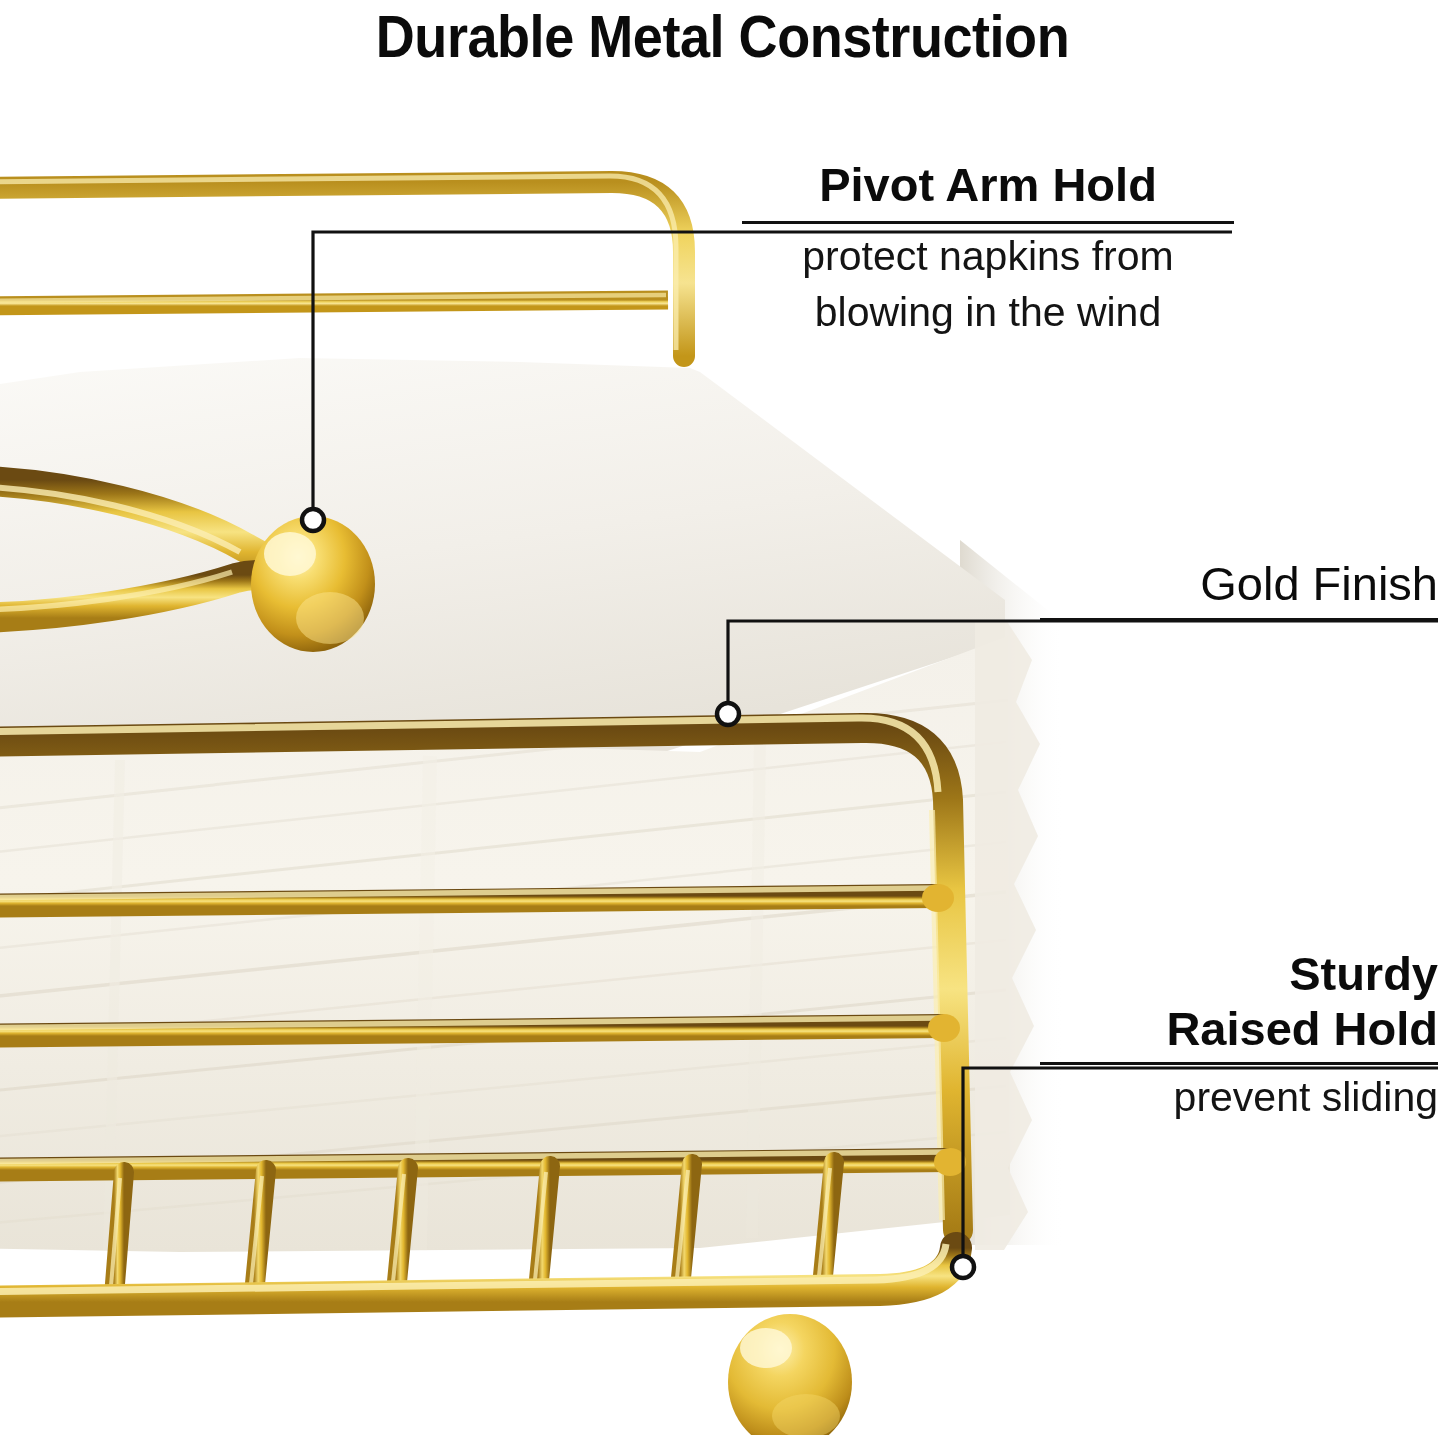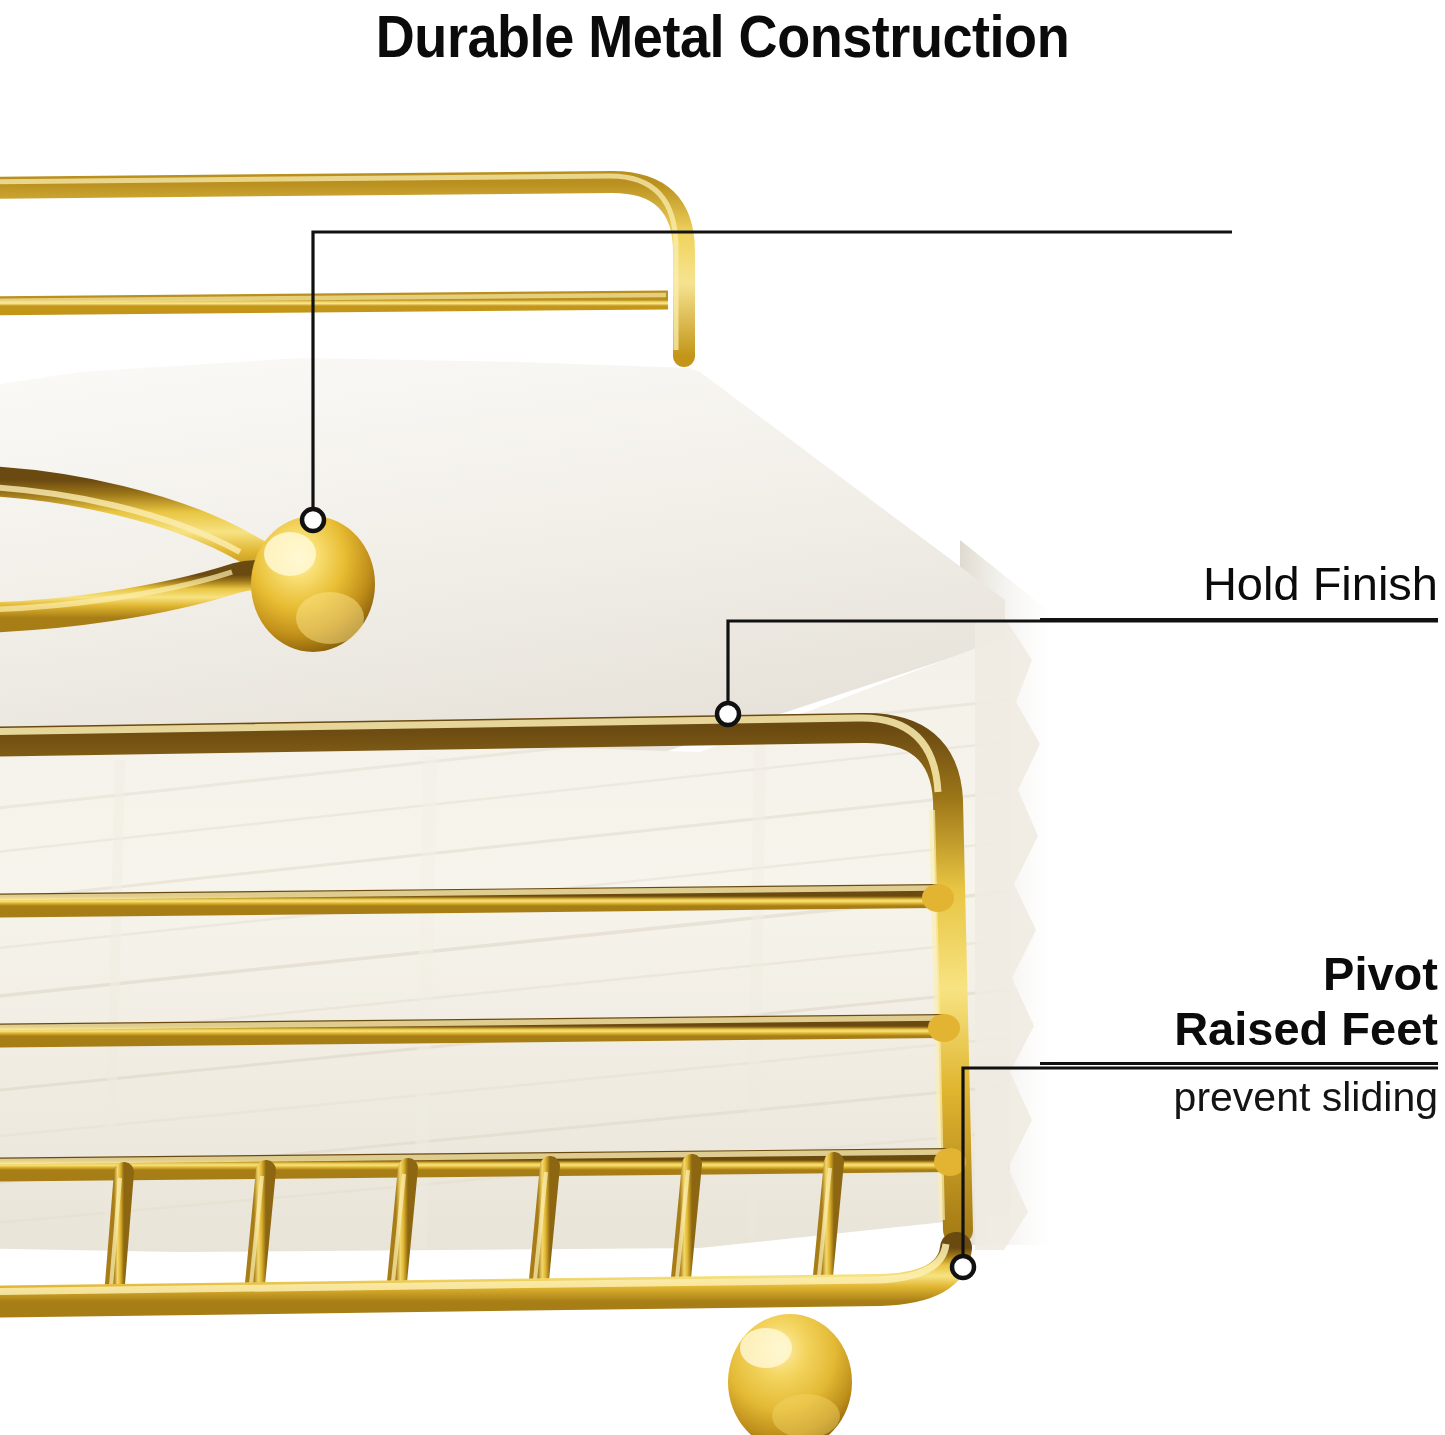--- a/index.html
+++ b/index.html
@@ -275,26 +275,32 @@
     </g>
     <g fill="#ffffff" stroke="#111111" stroke-width="4.5">
       <circle cx="313" cy="520" r="11"></circle>
       <circle cx="728" cy="714" r="11"></circle>
       <circle cx="963" cy="1267" r="11"></circle>
     </g>
   </svg>
 
   <div id="page-title">Durable Metal Construction</div>
 
+  <div class="callout-block" id="callout-pivot">
+    <div class="callout-title">Pivot Arm Hold</div>
+    <div class="callout-rule"></div>
+    <div class="callout-sub">protect napkins from</div>
+    <div class="callout-sub">blowing in the wind</div>
+  </div>
 
   <div class="callout-block" id="callout-gold">
-    <div class="callout-title light">Hold Finish</div>
+    <div class="callout-title light">Gold Finish</div>
     <div class="callout-rule"></div>
   </div>
 
   <div class="callout-block" id="callout-feet">
-    <div class="callout-title">Pivot</div>
-    <div class="callout-title">Raised Feet</div>
+    <div class="callout-title">Sturdy</div>
+    <div class="callout-title">Raised Hold</div>
     <div class="callout-rule"></div>
     <div class="callout-sub">prevent sliding</div>
   </div>
 
 </div>
 
 </body></html>

